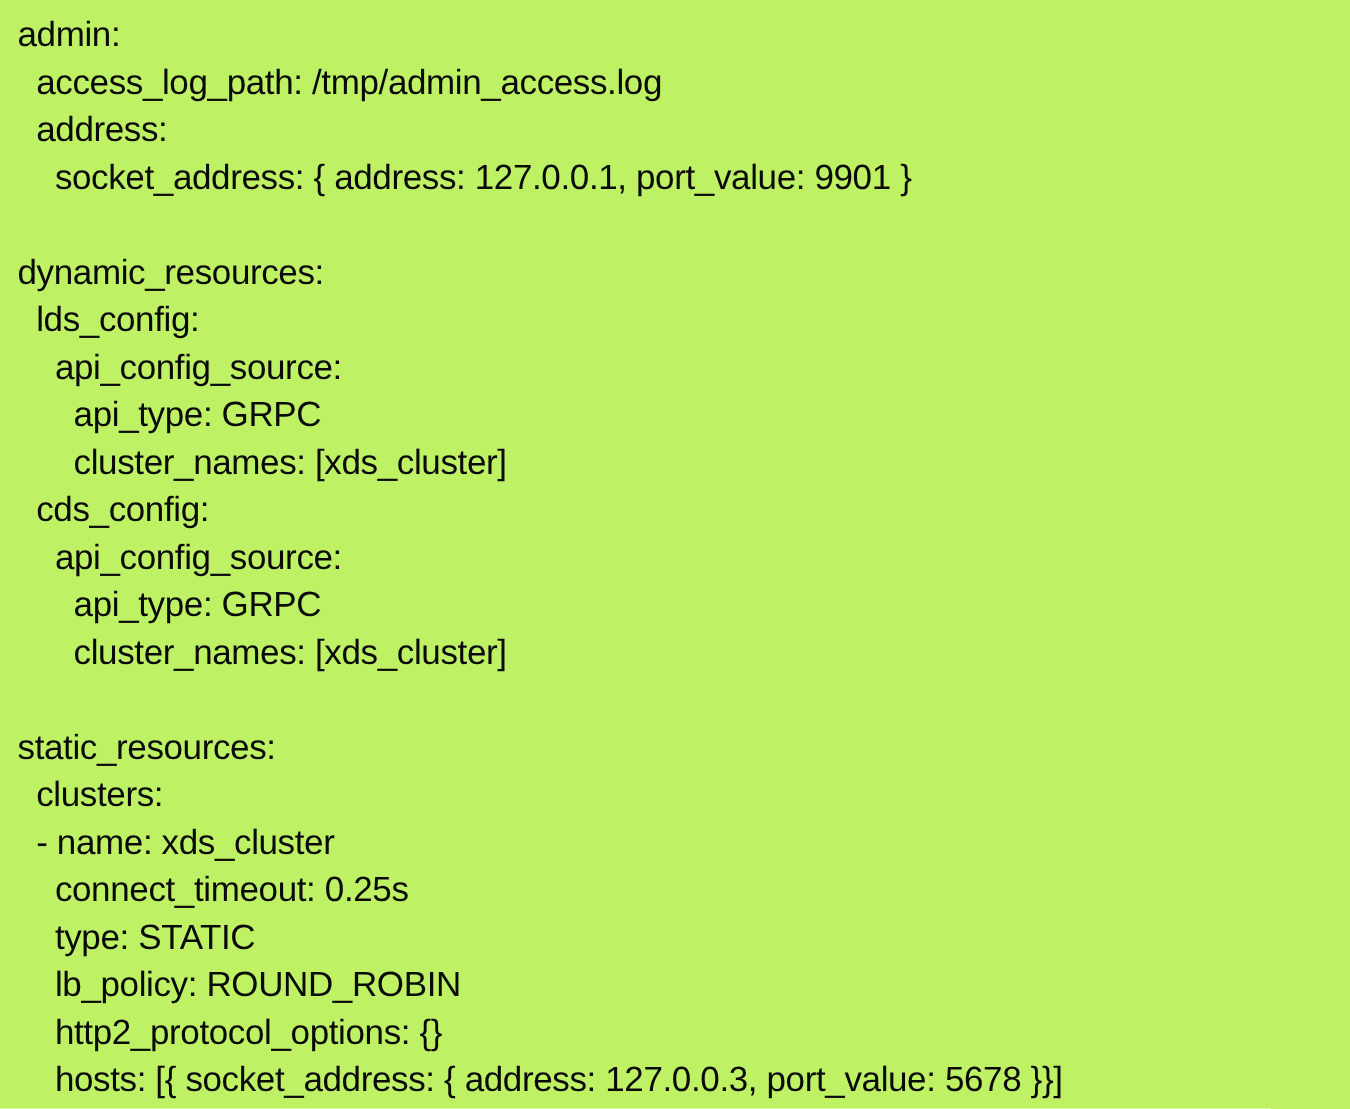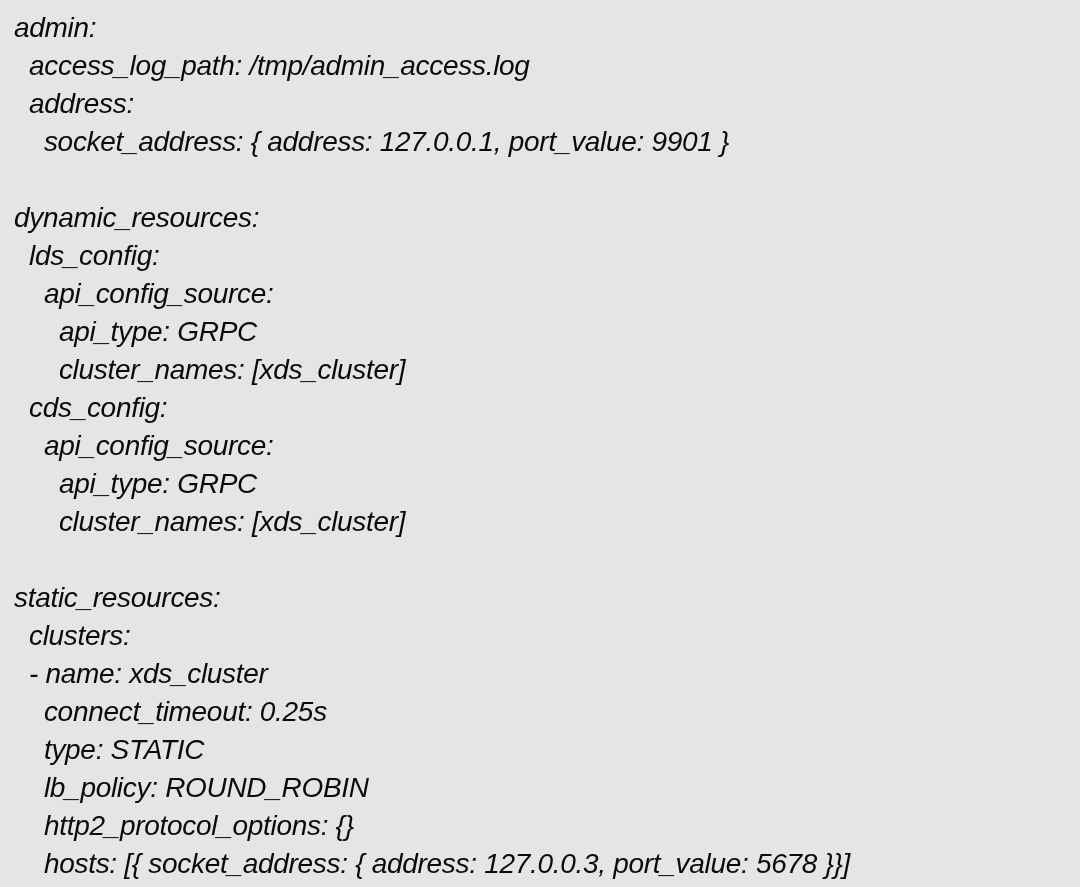--- a/index.html
+++ b/index.html
@@ -27,15 +27,15 @@
     letter-spacing: -0.3px;
   }
   .yaml-line {
     height: 38px;
     white-space: pre;
   }
 </style>
 </head>
 <body>
 
-<main class="page" style="background: #e5e5e5; font-style: italic;">
+<main class="page" style="background: #bef264;">
   <pre class="yaml-doc" style="color: rgb(10, 10, 10);"><div class="yaml-line">admin:</div><div class="yaml-line">  access_log_path: /tmp/admin_access.log</div><div class="yaml-line">  address:</div><div class="yaml-line">    socket_address: { address: 127.0.0.1, port_value: 9901 }</div><div class="yaml-line">&nbsp;</div><div class="yaml-line">dynamic_resources:</div><div class="yaml-line">  lds_config:</div><div class="yaml-line">    api_config_source:</div><div class="yaml-line">      api_type: GRPC</div><div class="yaml-line">      cluster_names: [xds_cluster]</div><div class="yaml-line">  cds_config:</div><div class="yaml-line">    api_config_source:</div><div class="yaml-line">      api_type: GRPC</div><div class="yaml-line">      cluster_names: [xds_cluster]</div><div class="yaml-line">&nbsp;</div><div class="yaml-line">static_resources:</div><div class="yaml-line">  clusters:</div><div class="yaml-line">  - name: xds_cluster</div><div class="yaml-line">    connect_timeout: 0.25s</div><div class="yaml-line">    type: STATIC</div><div class="yaml-line">    lb_policy: ROUND_ROBIN</div><div class="yaml-line">    http2_protocol_options: {}</div><div class="yaml-line">    hosts: [{ socket_address: { address: 127.0.0.3, port_value: 5678 }}]</div></pre>
 </main>
 
 </body></html>

